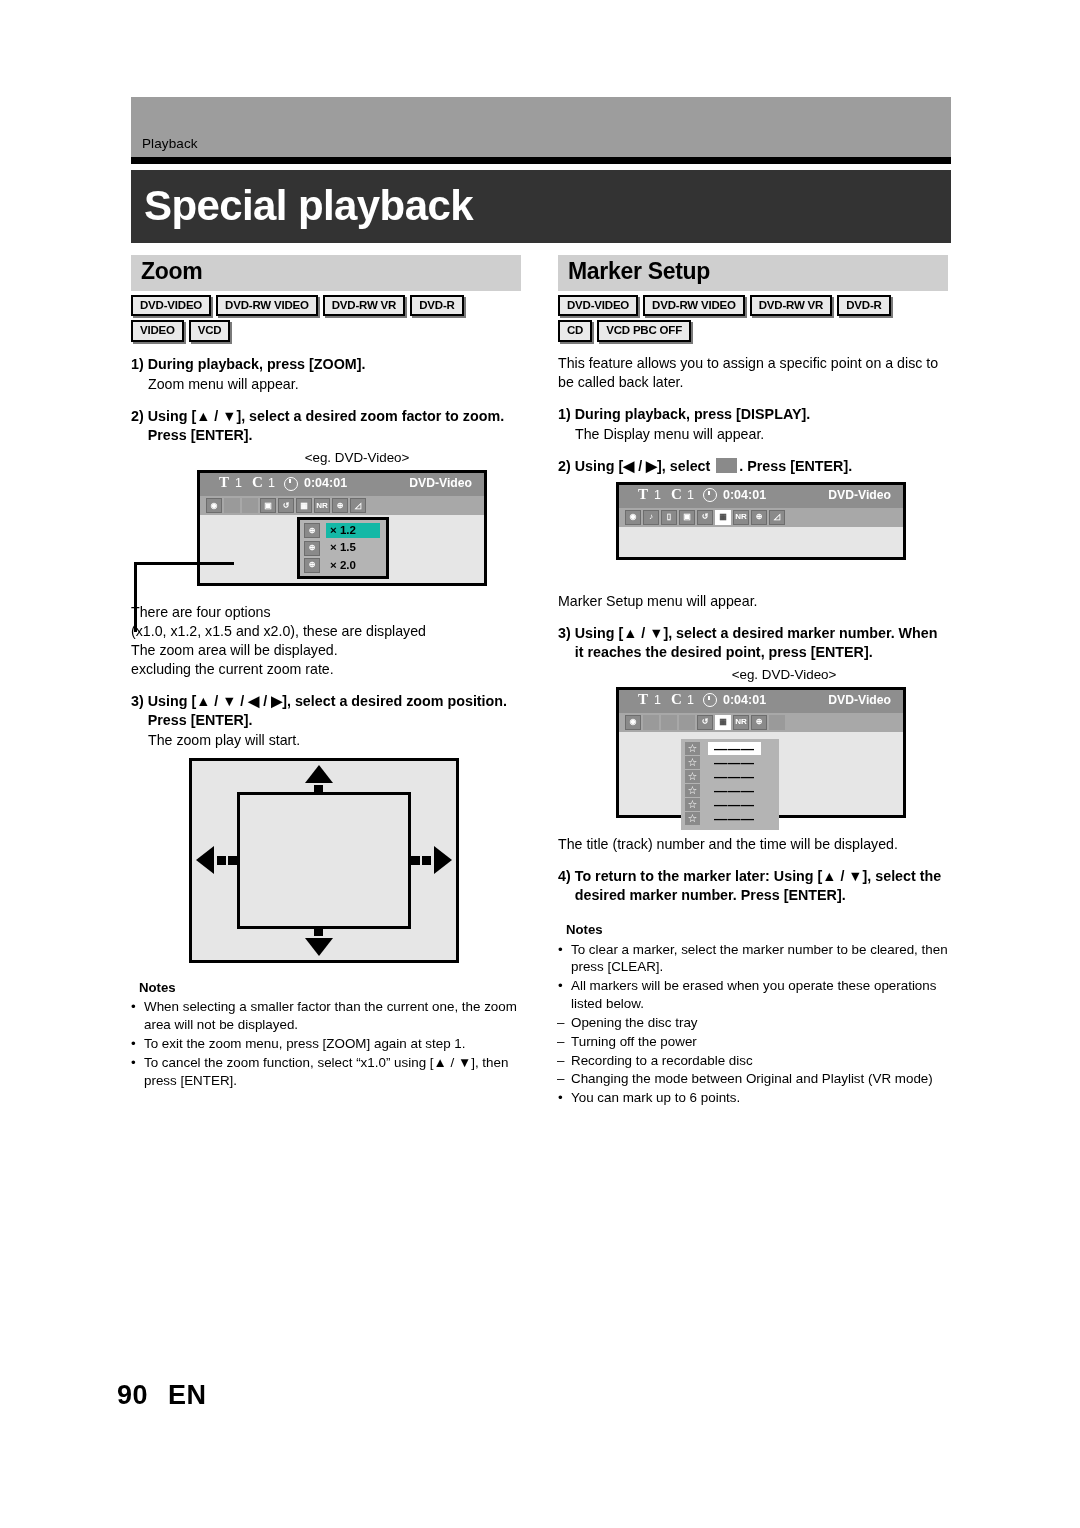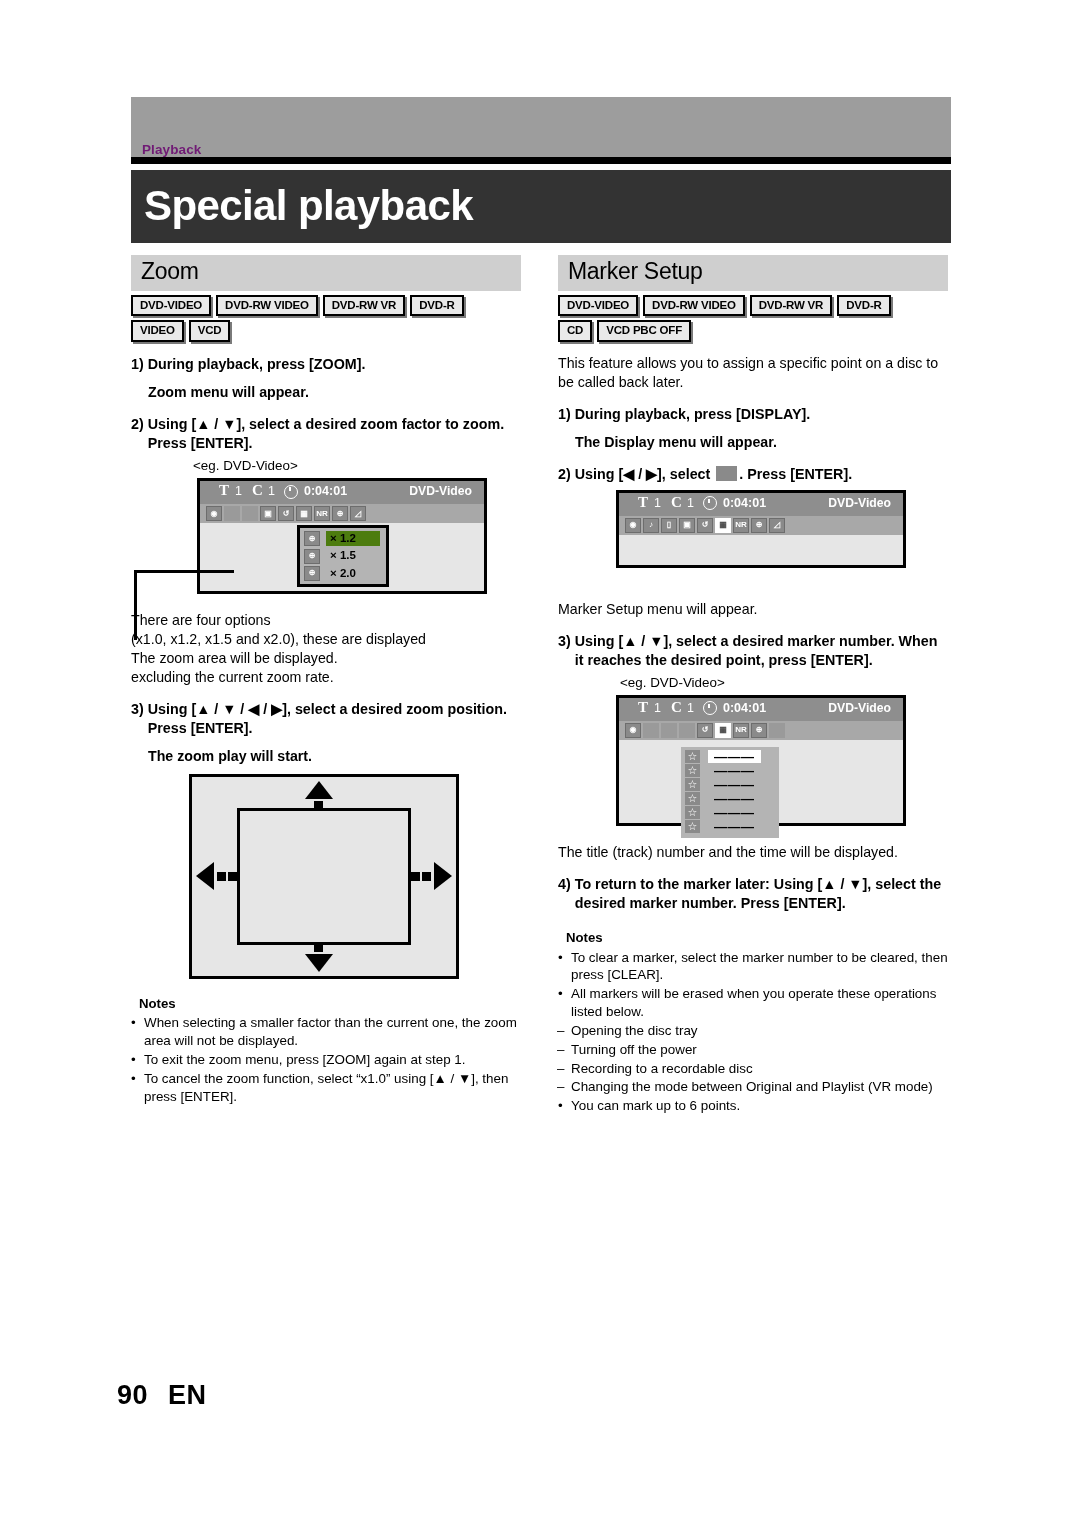--- a/index.html
+++ b/index.html
@@ -21,25 +21,25 @@
     position: absolute;
     left: 131px;
     top: 97px;
     width: 820px;
     height: 60px;
     background: #9d9d9d;
   }
   #page-head .section-label {
     position: absolute;
     left: 11px;
-    bottom: 0;
+    bottom: 6px;
     font-size: 13.5px;
-    font-weight: bold;
+    font-weight: normal;
     letter-spacing: .1px;
-    color: #701a75;
+    color: #000000;
   }
   #head-rule {
     position: absolute;
     left: 131px;
     top: 157px;
     width: 820px;
     height: 7px;
     background: #000000;
   }
   #title-bar {
@@ -74,21 +74,21 @@
   .sec-title-bar {
     background: #cfcfcf;
     height: 36px;
     position: relative;
   }
   .sec-title-bar .sec-title {
     position: absolute;
     left: 10px;
     top: 3px;
     font-size: 23px;
-    font-weight: normal;
+    font-weight: bold;
     letter-spacing: -.3px;
   }
 
   .badges {
     margin-top: 4px;
   }
   .badge-row {
     display: flex;
     gap: 5px;
     margin-bottom: 4px;
@@ -116,28 +116,29 @@
   .step {
     display: flex;
     font-weight: bold;
     font-size: 14.3px;
     line-height: 1.34;
     margin-top: 13px;
   }
   .step .num { flex: 0 0 auto; padding-right: 4px; }
   .step .txt { flex: 1 1 auto; }
   .sub {
-    margin: 9px 0 0 17px;
-    font-weight: bold;
+    margin: 1px 0 0 17px;
+    font-weight: normal;
     font-size: 14.2px;
     line-height: 1.34;
   }
   .eg {
     margin: 4px 0 3px 62px;
     font-size: 13.4px;
+    text-align: center;
   }
 
   
   .notes-head {
     font-size: 13.2px;
     font-weight: bold;
     margin-top: 16px;
     margin-bottom: 2px;
     padding-left: 8px;
   }
@@ -244,21 +245,21 @@
     gap: 6px;
     margin-bottom: 2px;
   }
   .zoom-pop .zrow:last-child { margin-bottom: 0; }
   .zlabel {
     font-size: 11.5px;
     font-weight: bold;
     padding: 0 8px 0 4px;
     min-width: 42px;
   }
-  .zlabel.sel { background: #4d7c0f; }
+  .zlabel.sel { background: #14b8a6; }
 
   
   .leader-v {
     position: absolute;
     background: #000;
     width: 3px;
   }
   .leader-h {
     position: absolute;
     background: #000;

